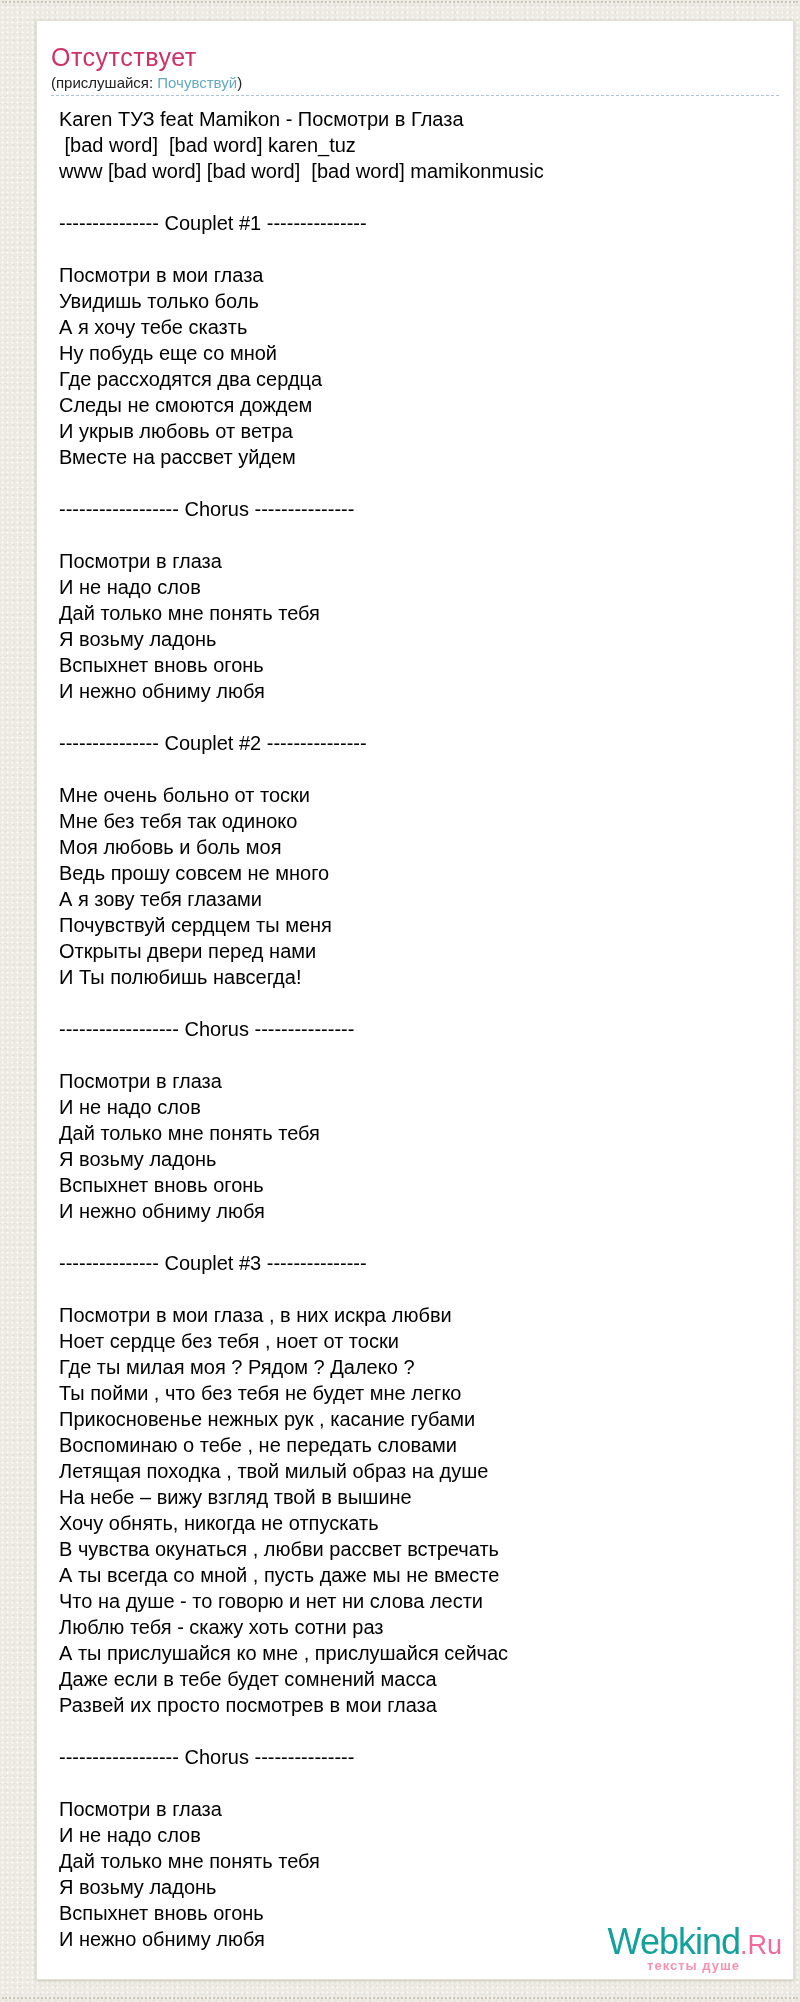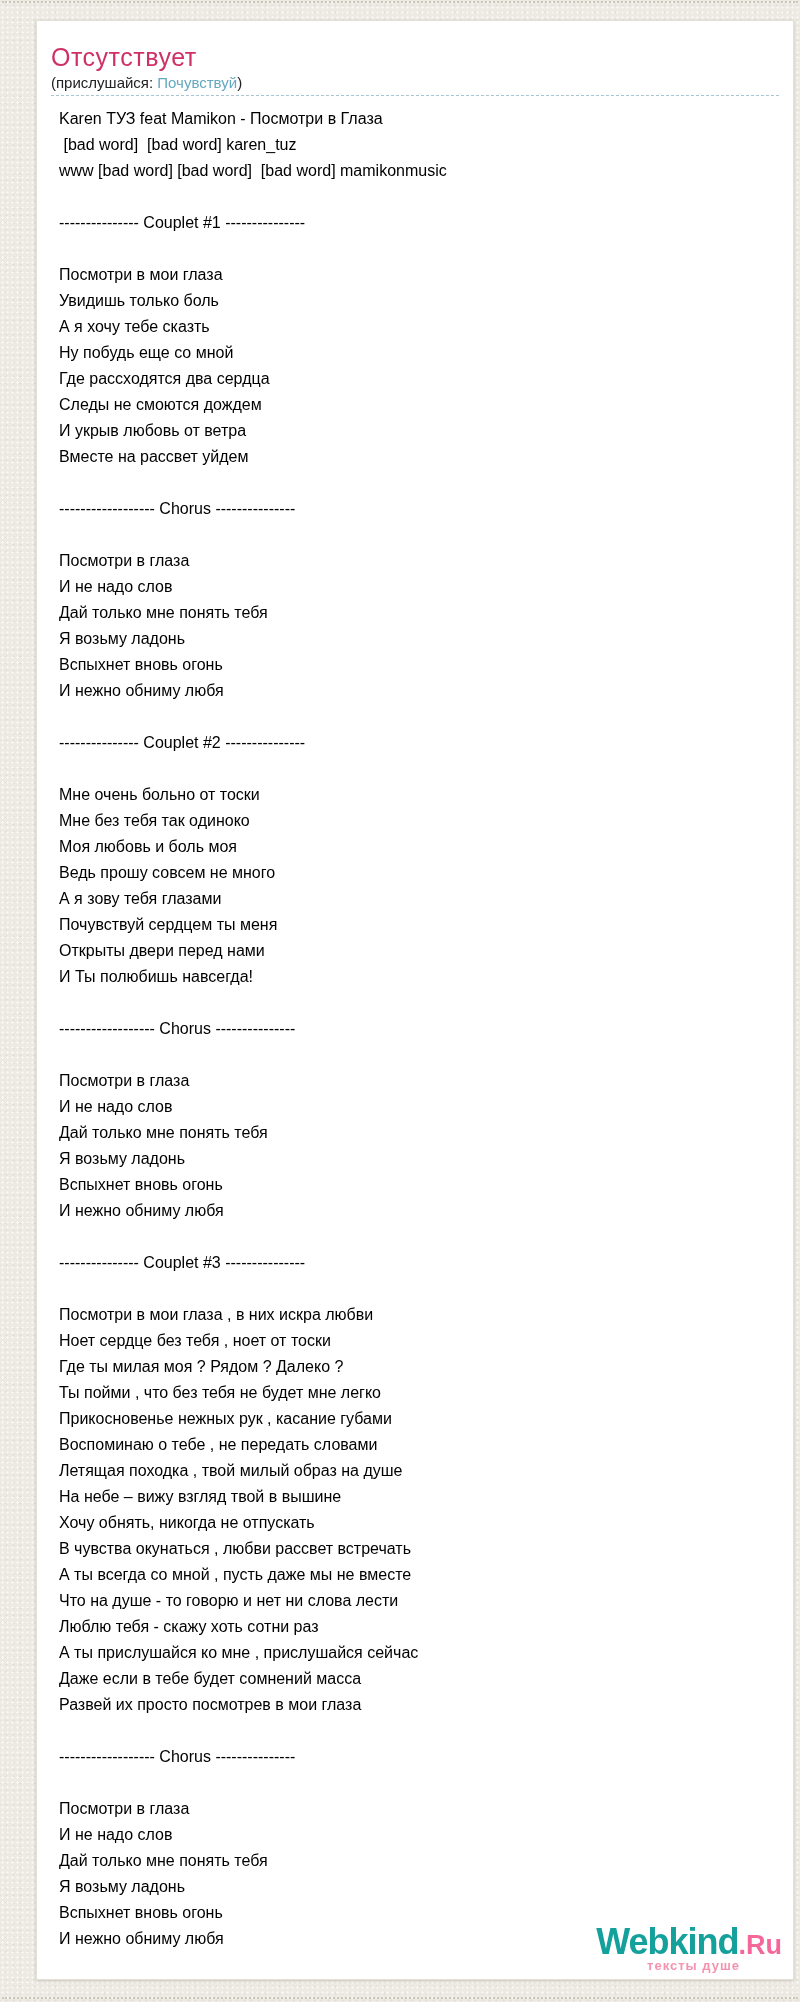--- a/index.html
+++ b/index.html
@@ -39,25 +39,25 @@
   .page-title{
     margin:4px 0 4px 0;
     font-size:25px;line-height:25px;font-weight:400;
     letter-spacing:.5px;color:var(--title-color);
   }
   .artist-line{font-size:15px;line-height:17px;color:var(--label-color);}
   .artist-link{color:var(--link-color);text-decoration:none;cursor:pointer;}
   .separator{border-bottom:1px dashed var(--separator-color);margin-top:4px;}
   .lyrics{
     font-family:"Liberation Sans",sans-serif;
-    font-size:16px;line-height:26px;color:var(--text-color);
+    font-size:20px;line-height:26px;color:var(--text-color);
     margin:10px 0 0 8px;white-space:pre;
   }
   .logo{position:absolute;right:11px;bottom:5px;text-align:right;cursor:pointer;}
-  .logo-main{font-weight:bold;font-size:36px;line-height:32px;}
+  .logo-main{font-weight:normal;font-size:36px;line-height:32px;}
   .logo-webkind{color:var(--logo-teal);letter-spacing:-1px;}
   .logo-ru{color:var(--logo-pink);font-size:27px;letter-spacing:0;}
   .logo-tagline{
     font-weight:bold;font-size:13px;line-height:13px;
     color:var(--logo-pink-light);letter-spacing:1px;
     margin:-2px 42px 2px 0;
   }
 </style>
 </head>
 <body>

